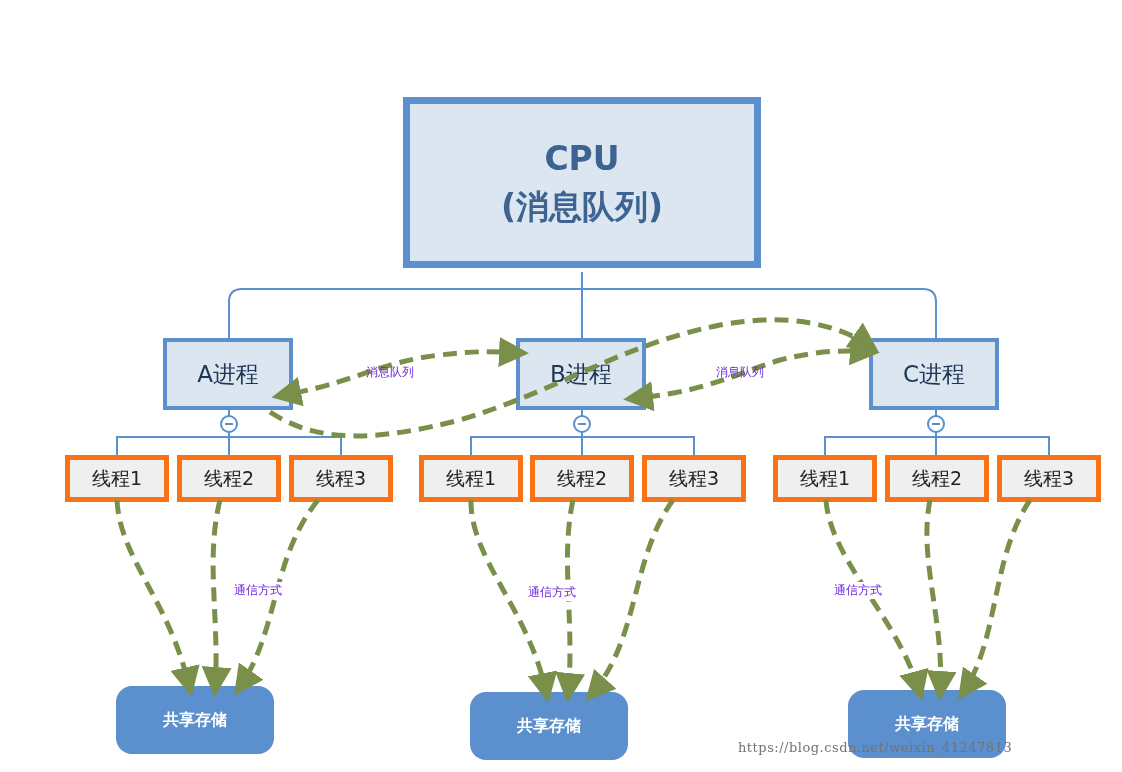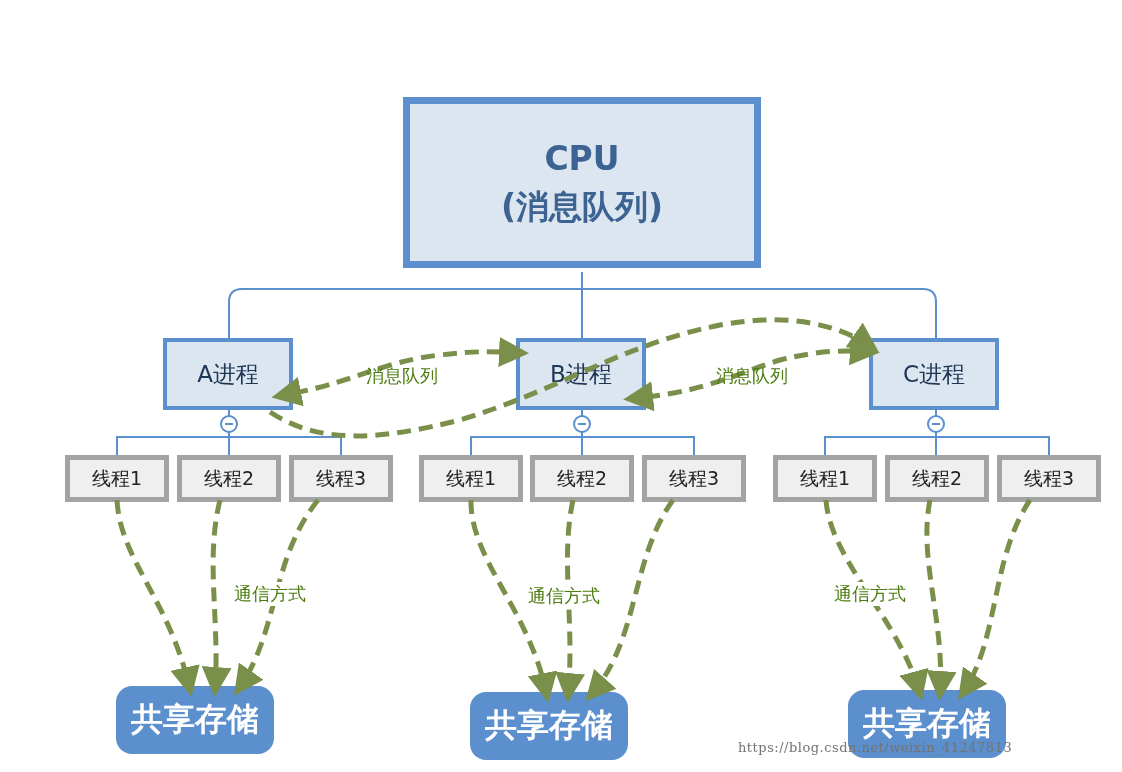--- a/index.html
+++ b/index.html
@@ -7,25 +7,25 @@
          font-family: "DejaVu Sans", "Liberation Sans", sans-serif; }
   #stage { position: absolute; left: 0; top: 0; width: 1122px; height: 772px; }
   svg { position: absolute; left: 0; top: 0; }
   .box { position: absolute; box-sizing: border-box; display: flex;
          align-items: center; justify-content: center; text-align: center; }
   .cpu { left: 403px; top: 97px; width: 358px; height: 171px;
          border: 7px solid #5b8fcd; background: #dce6f1; color: #3c6391;
          font-weight: bold; font-size: 33px; line-height: 48px; flex-direction: column; }
   .proc { width: 130px; height: 72px; border: 4px solid #5b8fcd; background: #dce6f1;
           color: #1e3655; font-size: 23px; }
-  .thread { width: 104px; height: 47px; border: 5px solid #a3a3a3; background: #efefef;
+  .thread { width: 104px; height: 47px; border: 5px solid #f97316; background: #efefef;
             color: #222; font-size: 19px; align-items: center; }
   .store { width: 158px; height: 68px; border-radius: 16px; background: #5b8fcd;
-           color: #ffffff; font-weight: bold; font-size: 32px; }
-  .label { position: absolute; color: #4d7c0f; font-size: 18px; white-space: nowrap; }
+           color: #ffffff; font-weight: bold; font-size: 16px; }
+  .label { position: absolute; color: #6d28d9; font-size: 12px; white-space: nowrap; }
   .watermark { position: absolute; left: 738px; top: 740px; font-family: "DejaVu Serif", "Liberation Serif", serif;
                color: #737373; font-size: 13px; letter-spacing: 0.5px; white-space: nowrap; }
 </style>
 </head>
 <body>
 
 <div id="stage">
 
   <svg width="1122" height="772">
     <g fill="none" stroke="#5b8fcd" stroke-width="2">

